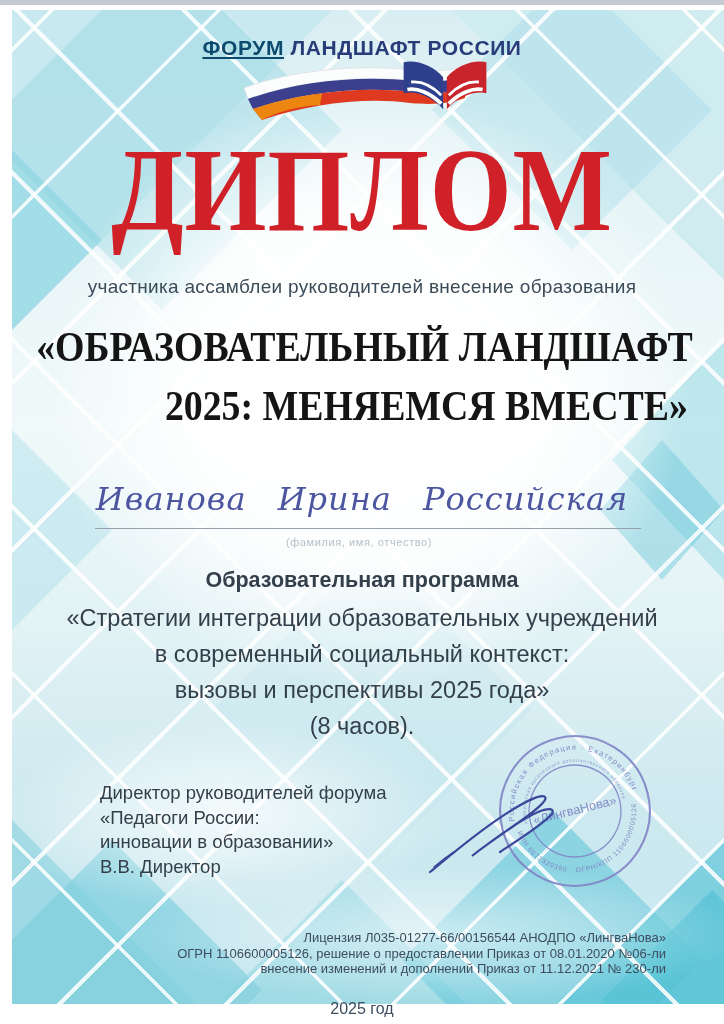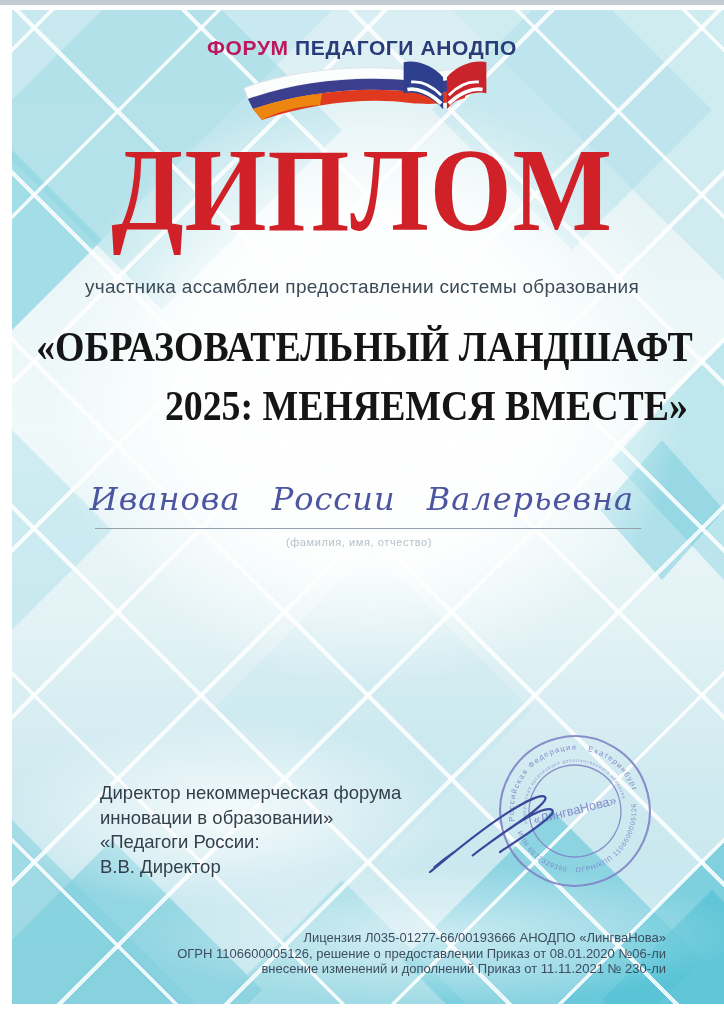--- a/index.html
+++ b/index.html
@@ -16,21 +16,21 @@
         repeating-linear-gradient(-45deg, rgba(255,255,255,0) 0px, rgba(255,255,255,0) 114px, rgba(255,255,255,.85) 114px, rgba(255,255,255,.85) 118px);}
   .fade{position:absolute;top:10px;left:12px;right:0;bottom:20px;z-index:2;
       background:
         radial-gradient(ellipse 62% 42% at 50% 38%, rgba(255,255,255,.97) 0%, rgba(255,255,255,.9) 42%, rgba(255,255,255,0) 72%),
         radial-gradient(ellipse 42% 13% at 30% 81%, rgba(255,255,255,.8) 0%, rgba(255,255,255,0) 75%),
         radial-gradient(ellipse 55% 9% at 60% 93%, rgba(255,255,255,.55) 0%, rgba(255,255,255,0) 78%);}
   
   .content{position:absolute;inset:0;z-index:3;}
   .logo-text{position:absolute;top:36px;left:0;right:0;text-align:center;
       font-size:21px;font-weight:bold;letter-spacing:.6px;}
-  .brand-primary{color:#be185d;}
+  .brand-primary{color:#0c4a6e;text-decoration:underline;}
   .brand-secondary{color:#273c78;}
   .ribbon{position:absolute;left:240px;top:60px;width:232px;height:60px;}
   .book{position:absolute;left:398px;top:50px;width:94px;height:64px;}
   .diploma-title{position:absolute;top:126px;left:0;right:0;text-align:center;white-space:nowrap;
       font-family:"Liberation Serif",serif;font-weight:bold;font-size:112px;line-height:1.15;
       color:#cf2127;letter-spacing:1px;transform:scale(.94,1.05);}
   .subtitle{position:absolute;top:276px;left:0;right:0;text-align:center;
       font-size:19px;color:#3c4b58;letter-spacing:.3px;}
   .event-title{position:absolute;top:318px;left:0;right:0;text-align:right;
       font-family:"Liberation Serif",serif;font-weight:bold;font-size:42px;line-height:59px;color:#151515;}
@@ -78,56 +78,63 @@
       <polygon points="712,994 712,830 548,994" fill="#57c3d5" opacity=".65"></polygon>
     </svg>
   </div>
   <div class="grid"></div>
   <div class="fade"></div>
 
   <div class="content">
 
     <div class="logo-text">
       <span class="brand-primary">ФОРУМ</span>
-      <span class="brand-secondary">ПЕДАГОГИ АНОДПО</span>
+      <span class="brand-secondary">ЛАНДШАФТ РОССИИ</span>
     </div>
 
     <svg class="ribbon" viewBox="0 0 232 60">
       <path d="M4,28 C52,10 118,4 172,10 C198,13 216,10 228,4 L227,15 C212,21 196,23 174,21 C120,15 58,21 8,39 Z" fill="#fcfdfd" stroke="#dfe5e9" stroke-width="1"></path>
       <path d="M8,39 C58,21 120,15 174,21 C196,23 212,21 227,15 L226,27 C210,33 194,34 172,32 C122,26 64,32 13,49 Z" fill="#3c3e8e"></path>
       <path d="M13,49 C64,32 122,26 172,32 C194,34 210,33 226,27 L225,38 C208,44 192,45 170,43 C124,37 70,44 22,60 Z" fill="#df3a20"></path>
       <path d="M13,49 C40,40 62,35 82,34 L80,45 C58,46 36,52 22,60 Z" fill="#f0930f" opacity=".85"></path>
     </svg>
 
     <svg class="book" viewBox="0 0 100 66">
       <path d="M48,62 C36,48 18,42 6,45 L6,12 C20,9 38,16 48,28 Z" fill="#2e3f8e"></path>
       <path d="M46,56 C34,44 20,39 10,41" stroke="#ffffff" stroke-width="4" fill="none"></path>
       <path d="M46,47 C36,37 24,32 14,33" stroke="#ffffff" stroke-width="3" fill="none"></path>
       <path d="M52,62 C64,48 82,42 94,45 L94,12 C80,9 62,16 52,28 Z" fill="#c9242b"></path>
       <path d="M54,56 C66,44 80,39 90,41" stroke="#ffffff" stroke-width="4" fill="none"></path>
       <path d="M54,47 C64,37 76,32 86,33" stroke="#ffffff" stroke-width="3" fill="none"></path>
     </svg>
 
     <div class="diploma-title">ДИПЛОМ</div>
-    <div class="subtitle">участника ассамблеи предоставлении системы образования</div>
+    <div class="subtitle">участника ассамблеи руководителей внесение образования</div>
 
     <div class="event-title">
       <div>«ОБРАЗОВАТЕЛЬНЫЙ ЛАНДШАФТ</div>
       <div>2025: МЕНЯЕМСЯ ВМЕСТЕ»</div>
     </div>
 
-    <div class="name">Иванова России Валерьевна</div>
+    <div class="name">Иванова Ирина Российская</div>
     <div class="name-line"></div>
     <div class="name-caption">(фамилия, имя, отчество)</div>
 
+    <div class="program">
+      <div class="program-heading">Образовательная программа</div>
+      <div class="program-line">«Стратегии интеграции образовательных учреждений</div>
+      <div class="program-line">в современный социальный контекст:</div>
+      <div class="program-line">вызовы и перспективы 2025 года»</div>
+      <div class="program-line">(8 часов).</div>
+    </div>
 
     <div class="director">
-      <div>Директор некоммерческая форума</div>
+      <div>Директор руководителей форума</div>
+      <div>«Педагоги России:</div>
       <div>инновации в образовании»</div>
-      <div>«Педагоги России:</div>
       <div>В.В. Директор</div>
     </div>
 
     <svg class="stamp" viewBox="-100 -100 200 200">
       <defs>
         <path id="arcTop" d="M -72,0 A 72,72 0 0 1 72,0"></path>
         <path id="arcInner" d="M -58,0 A 58,58 0 0 1 58,0"></path>
         <path id="arcBottom" d="M -72,0 A 72,72 0 0 0 72,0"></path>
       </defs>
       <circle r="88" fill="none" stroke="#8184c6" stroke-width="2.5"></circle>
@@ -143,20 +150,21 @@
       </text>
       <text x="0" y="4" fill="#7e82c4" font-size="15" text-anchor="middle">«ЛингваНова»</text>
     </svg>
 
     <svg class="signature" viewBox="0 0 168 112">
       <path d="M6,102 C28,84 58,58 88,40 C104,30 118,24 121,27 C124,30 112,40 98,50 C80,63 60,76 48,86 C66,72 96,50 114,42 C126,37 132,39 127,45 C118,55 94,70 76,82" stroke="#3b479b" stroke-width="2.2" fill="none" stroke-linecap="round"></path>
       <path d="M10,97 C16,92 24,86 30,82" stroke="#3b479b" stroke-width="1.6" fill="none" stroke-linecap="round"></path>
     </svg>
 
     <div class="license">
-      <div>Лицензия Л035-01277-66/00193666 АНОДПО «ЛингваНова»</div>
+      <div>Лицензия Л035-01277-66/00156544 АНОДПО «ЛингваНова»</div>
       <div>ОГРН 1106600005126, решение о предоставлении Приказ от 08.01.2020 №06-ли</div>
-      <div>внесение изменений и дополнений Приказ от 11.11.2021 № 230-ли</div>
+      <div>внесение изменений и дополнений Приказ от 11.12.2021 № 230-ли</div>
     </div>
 
+    <div class="year">2025 год</div>
 
   </div>
 </div>
 
 </body></html>

